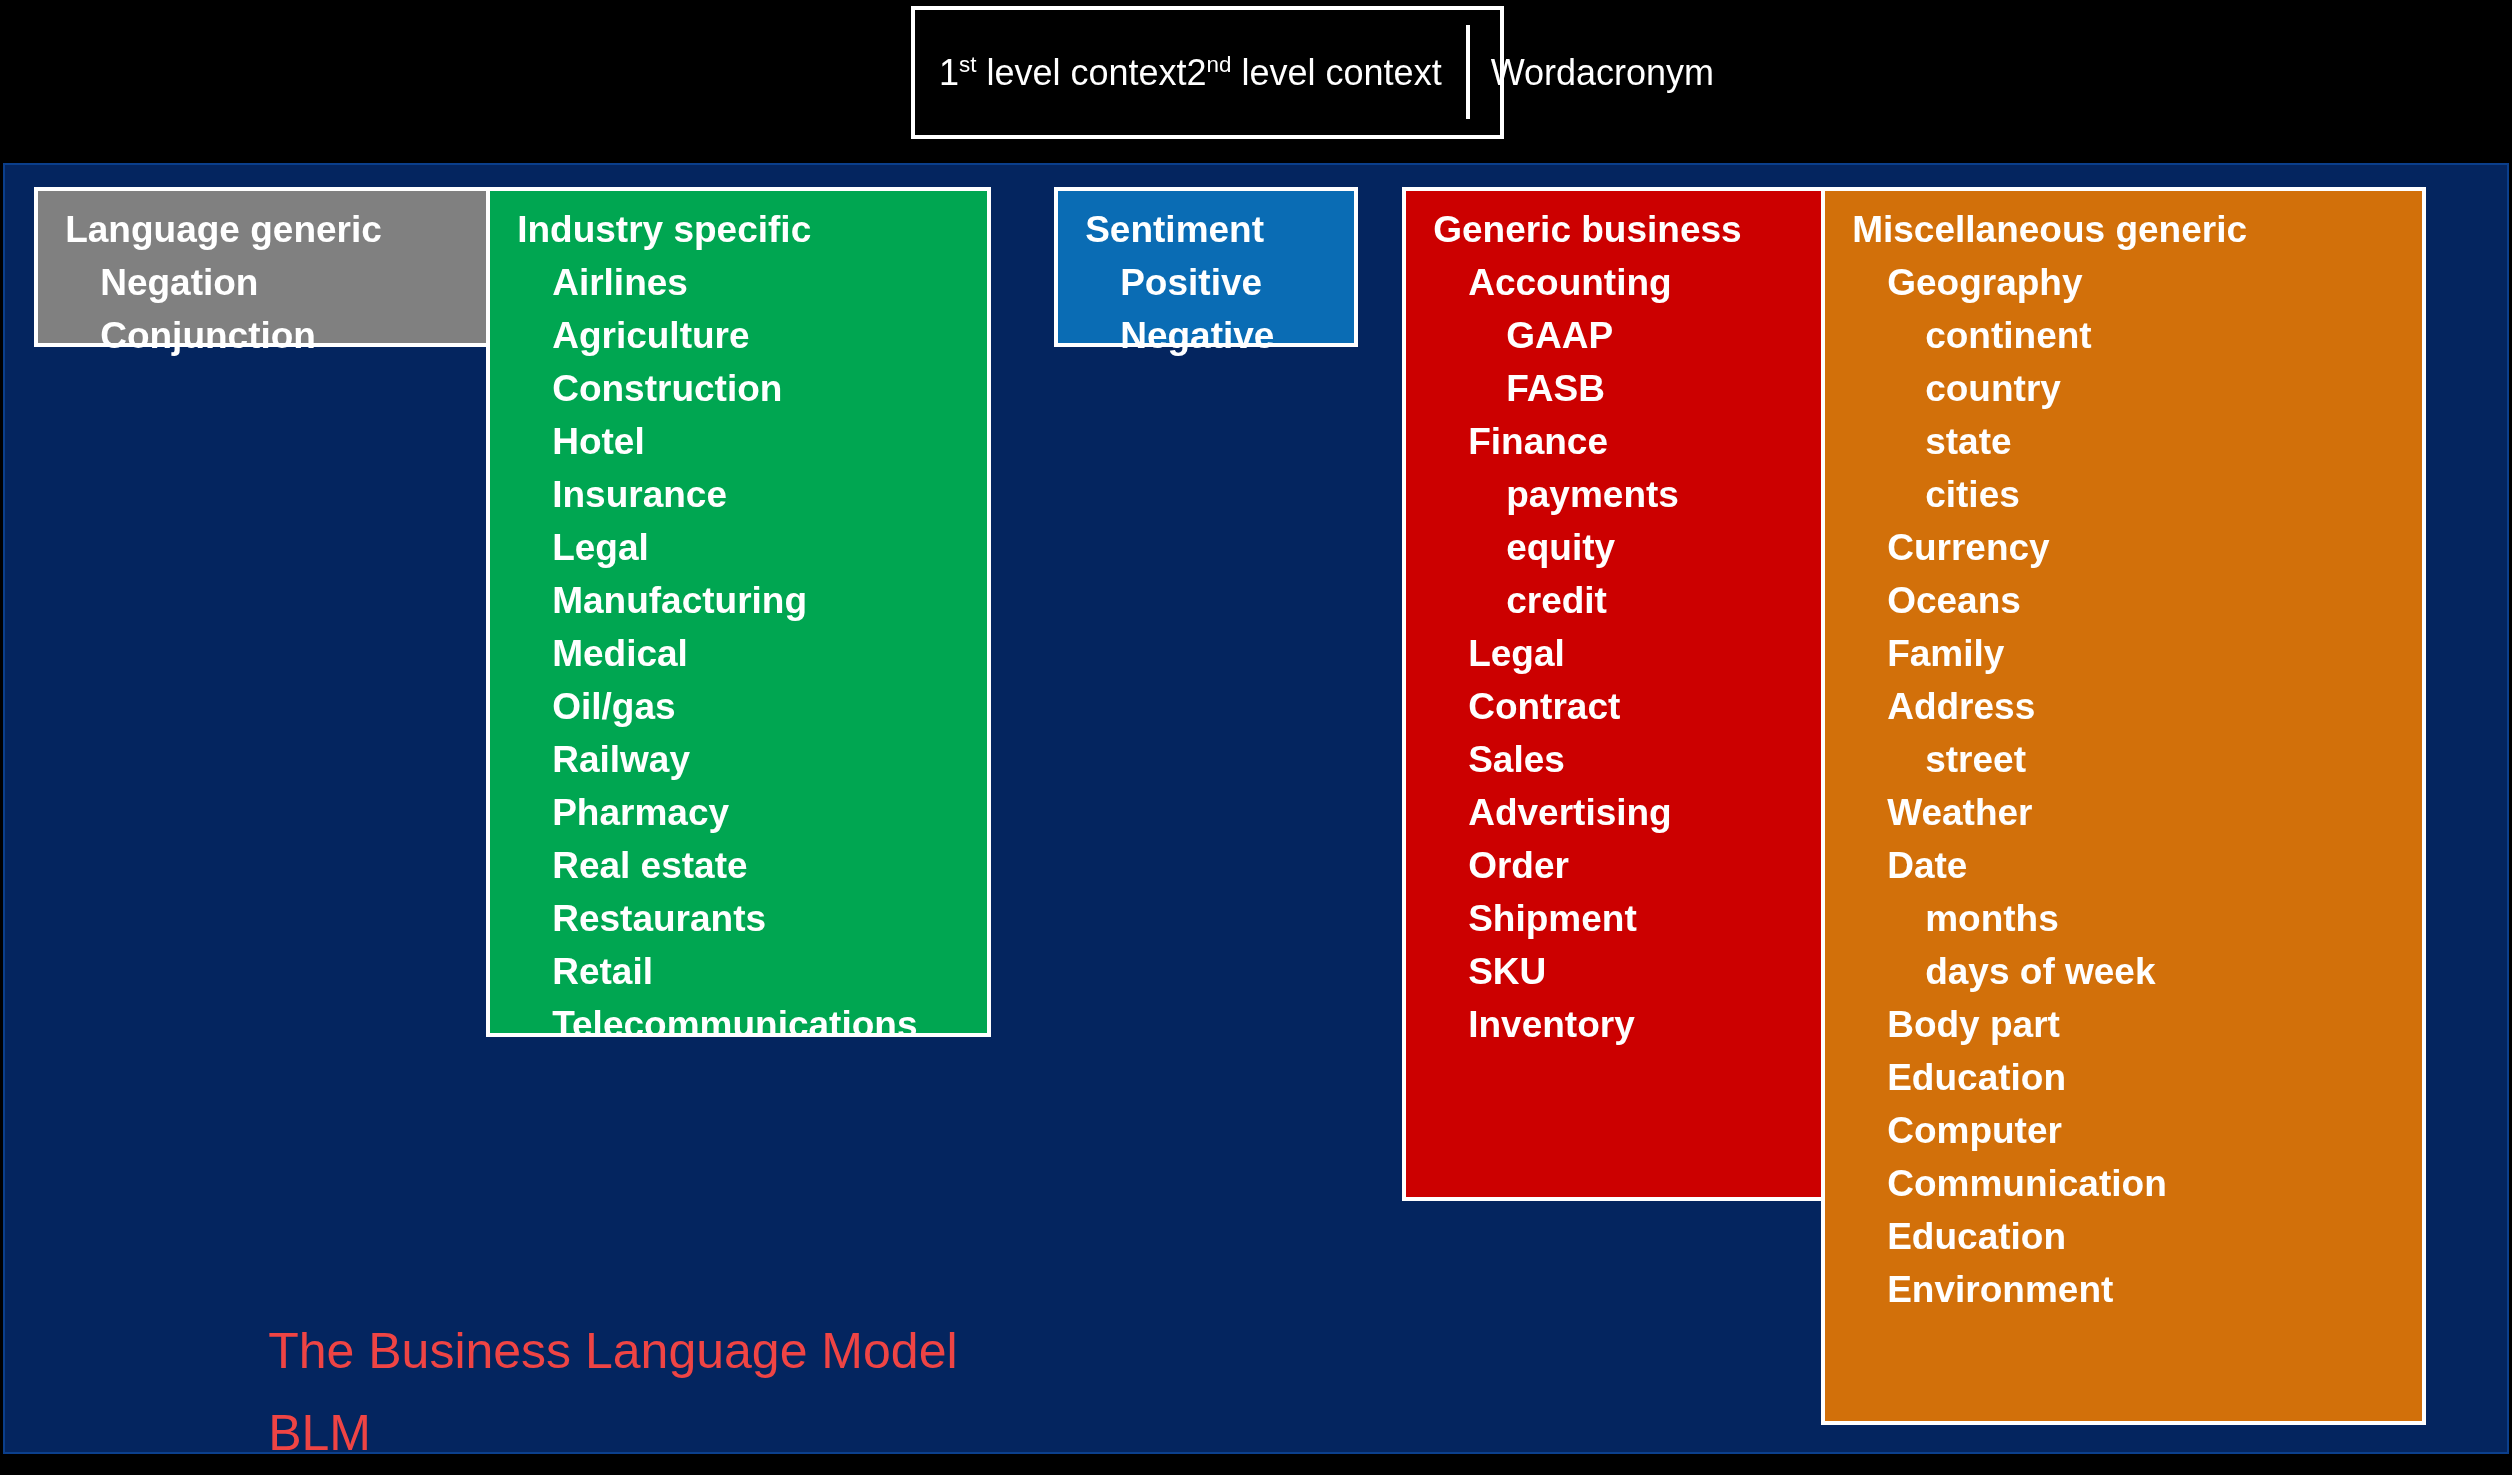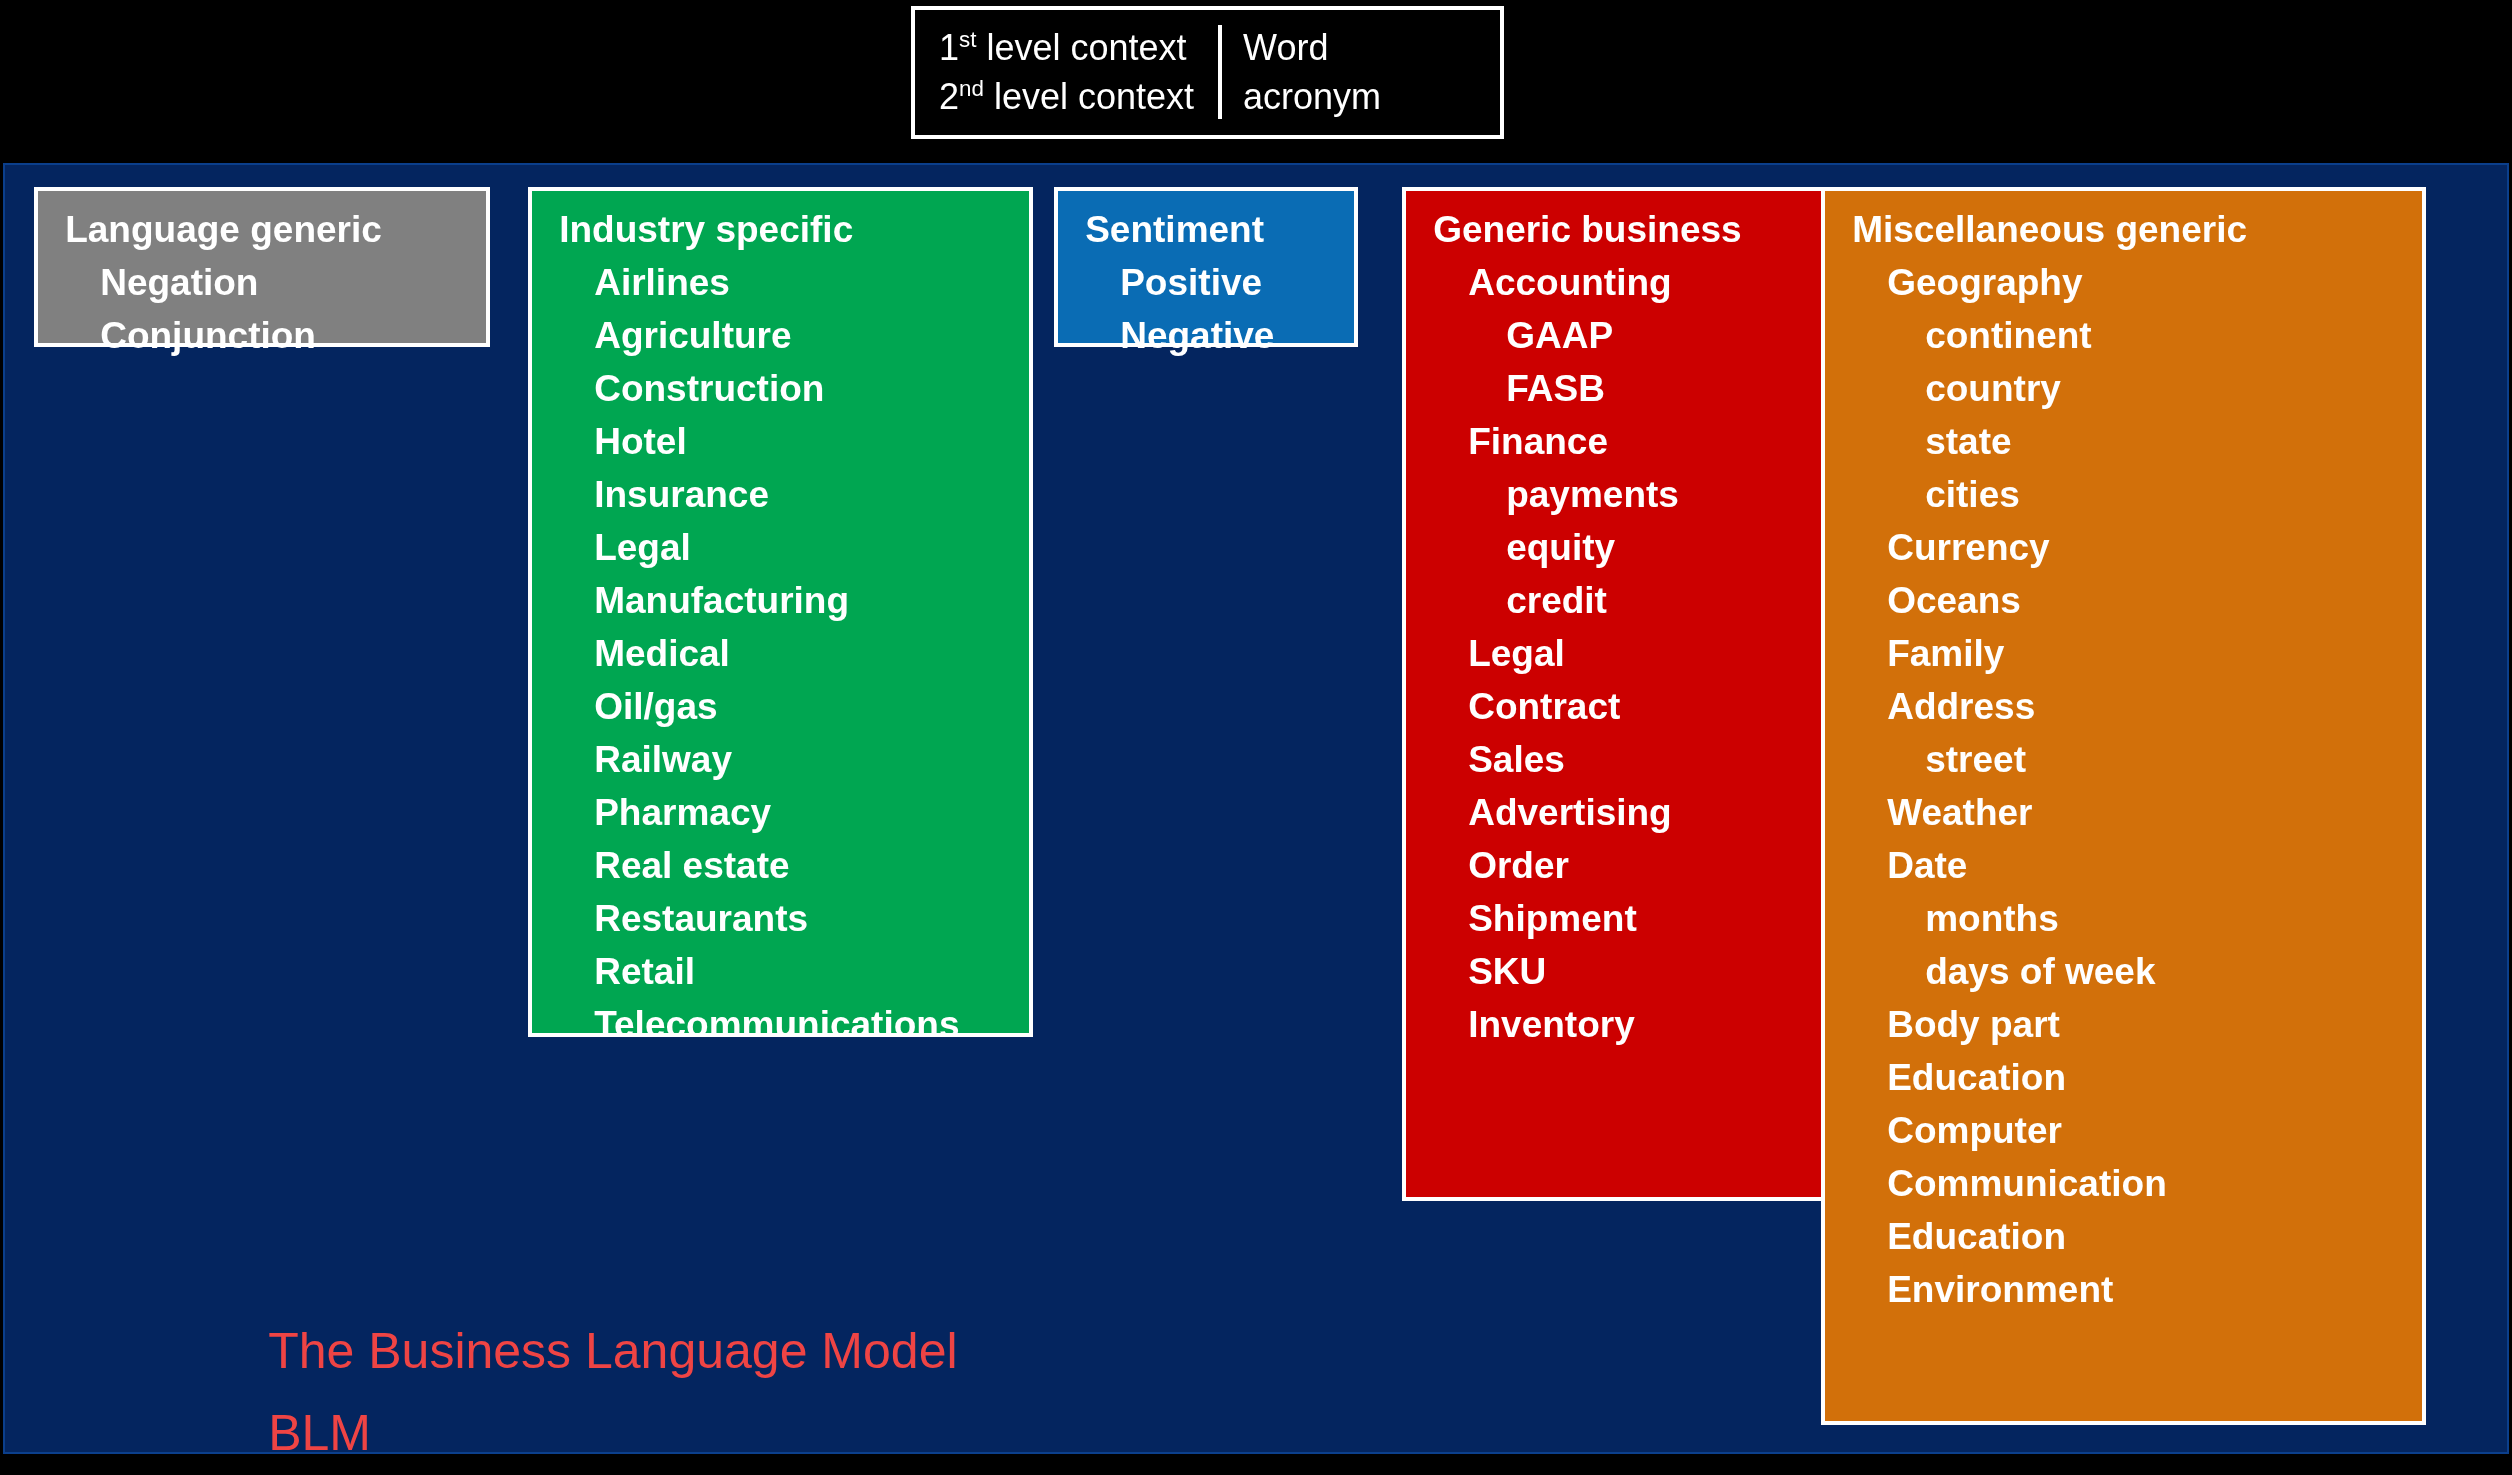--- a/index.html
+++ b/index.html
@@ -24,21 +24,20 @@
     height: 133px;
     background: #000000;
     border: 4px solid #ffffff;
     box-sizing: border-box;
     display: flex;
     align-items: center;
     padding-left: 24px;
   }
   .legend-col {
     display: flex;
-    flex-direction: column;
     justify-content: center;
   }
   .legend-line {
     color: #ffffff;
     font-size: 36px;
     line-height: 49px;
     white-space: nowrap;
   }
   .legend-line sup {
     font-size: 22.4px;
@@ -83,21 +82,21 @@
   .lvl0 { padding-left: 27px; }
   .lvl1 { padding-left: 62px; }
   .lvl2 { padding-left: 100px; }
 
   
   #card-language-generic {
     left: 29px;  top: 22.4px;  width: 456px;  height: 160px;
     background: #808080;
   }
   #card-industry-specific {
-    left: 523px; top: 22.4px;  width: 505px;  height: 850px;
+    left: 481px; top: 22.4px;  width: 505px;  height: 850px;
     background: #00A651;
   }
   #card-sentiment {
     left: 1049px; top: 22.4px; width: 304px;  height: 160px;
     background: #0A6CB4;
   }
   #card-generic-business {
     left: 1397px; top: 22.4px; width: 458px;  height: 1014px;
     background: #CC0000;
   }

